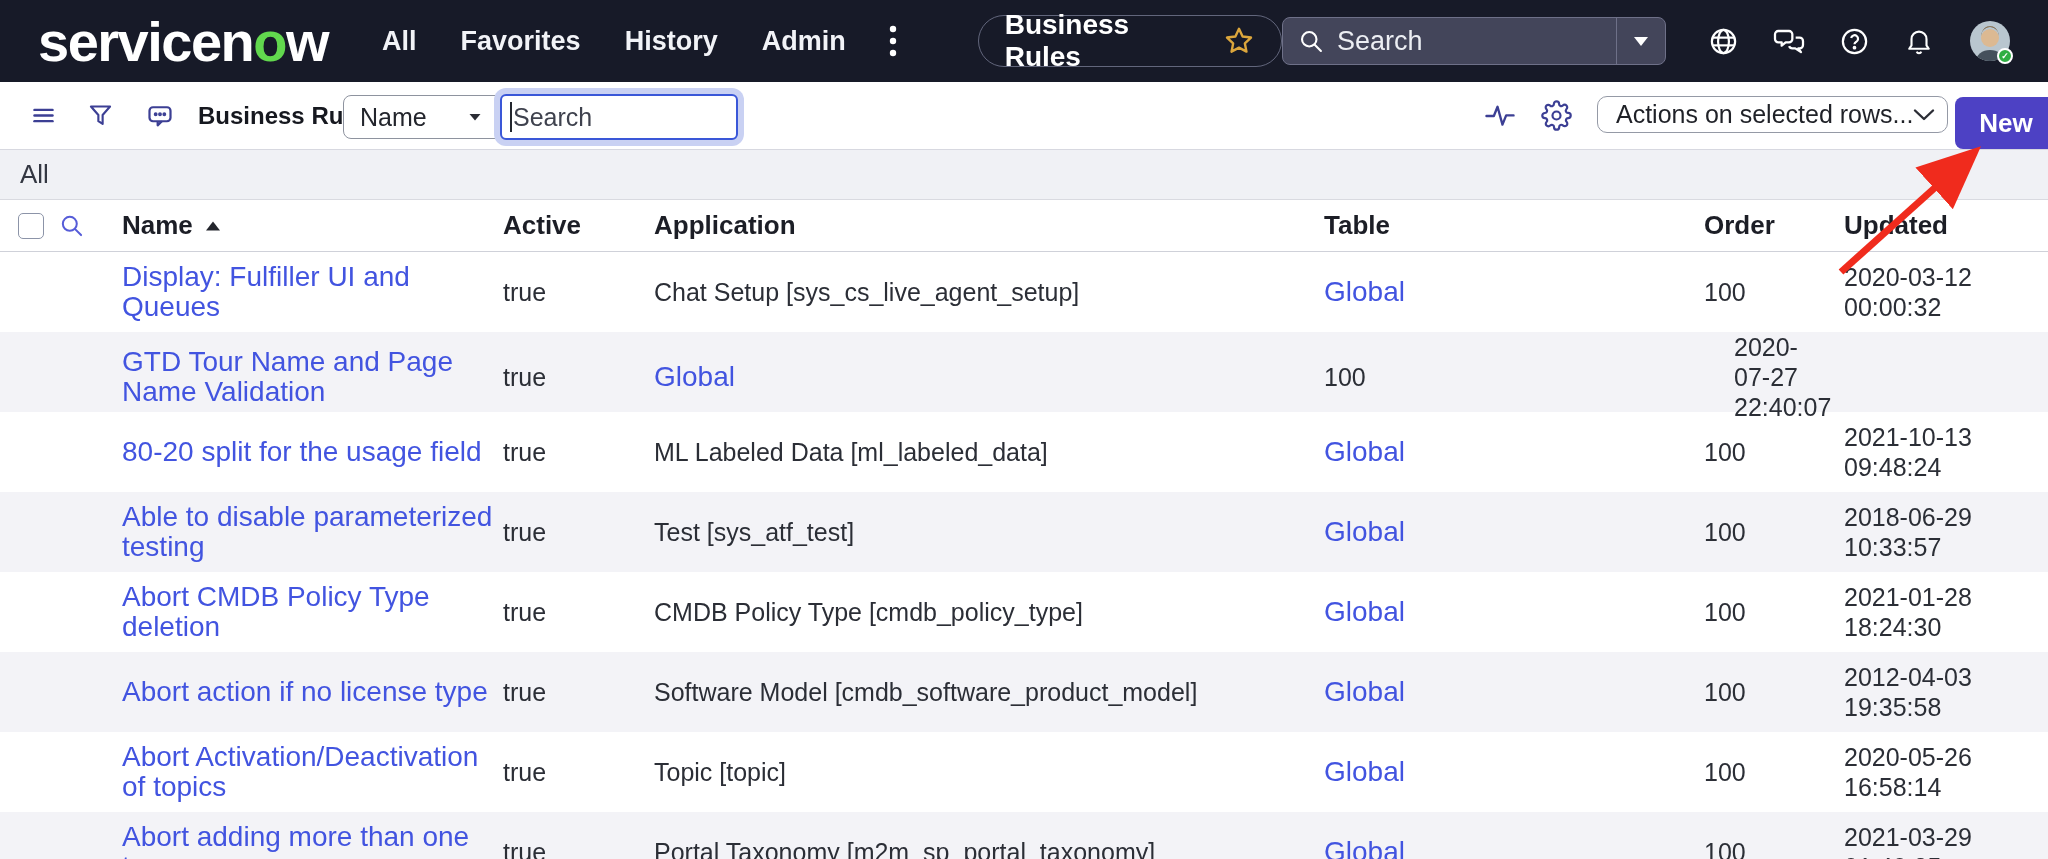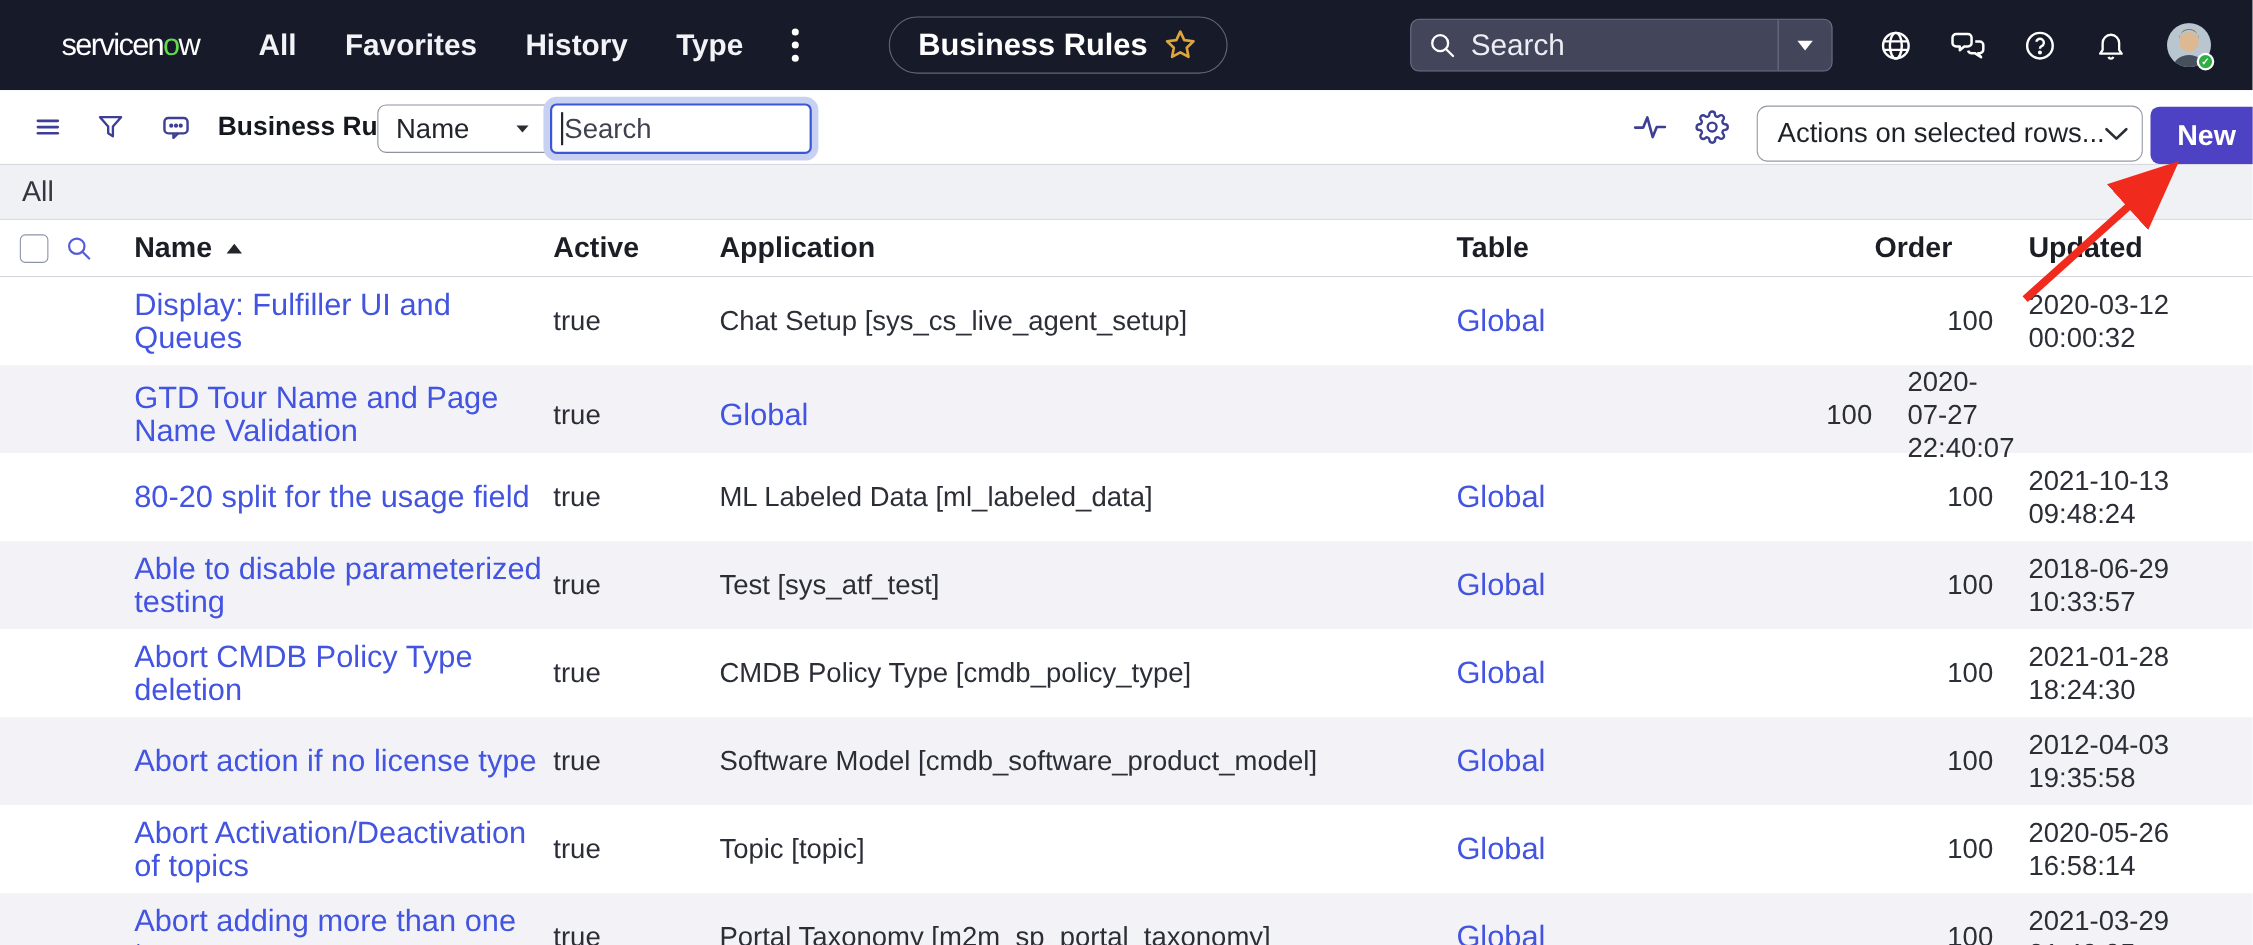--- a/index.html
+++ b/index.html
@@ -3,21 +3,21 @@
 <meta charset="utf-8">
 <style>
   * { margin:0; padding:0; box-sizing:border-box; }
   html,body { width:2048px; height:859px; }
   body { font-family:"Liberation Sans", sans-serif; background:#fff; }
   .screen { position:relative; width:2048px; height:859px; overflow:hidden; background:#fff; }
 
   
   .topbar { position:absolute; left:0; top:0; width:2048px; height:82px;
     background:#171a28; display:flex; align-items:center; }
-  .logo { margin-left:56px; font-size:28px; font-weight:400; letter-spacing:-1.5px;
+  .logo { margin-left:38px; font-size:56px; font-weight:700; letter-spacing:-1.5px;
     color:#fff; cursor:pointer; }
   .logo .logo-o { color:#62d84e; }
   .topnav { display:flex; align-items:center; margin-left:54px; gap:44px; }
   .topnav a { color:#f2f3f7; font-size:27px; font-weight:600; text-decoration:none; cursor:pointer; }
   .kebab-btn { margin-left:42px; background:none; border:none; cursor:pointer; display:flex; align-items:center; }
   .pill { margin-left:80px; height:52px; padding:0 26px; border:1.5px solid #62667c; border-radius:26px;
     display:flex; align-items:center; gap:14px; cursor:pointer; }
   .pill .pill-label { color:#fff; font-size:28px; font-weight:700; }
   .top-right { margin-left:auto; display:flex; align-items:center; }
   .top-search { width:384px; height:48px; background:#43455a; border:1px solid #6e7088; border-radius:8px;
@@ -48,21 +48,21 @@
     display:flex; align-items:center; cursor:pointer; }
   .field-select .fs-label { margin-left:16px; font-size:25px; color:#23252c; flex:1; }
   .field-select .fs-caret { margin-right:14px; display:flex; }
   .list-search { position:absolute; left:500px; top:12px; width:238px; height:46px;
     background:#fff; border:2.5px solid #3a57d8; border-radius:6px;
     box-shadow:0 0 0 6px #c9d1f3; display:flex; align-items:center; cursor:text; }
   .list-search .caret-bar { width:2px; height:30px; background:#23262e; margin-left:8px; }
   .list-search .ls-ph { margin-left:1px; font-size:25px; color:#3f424e; }
   .tb-pulse { position:absolute; left:1484px; top:18px; }
   .tb-gear { position:absolute; left:1541px; top:18px; }
-  .actions-select { position:absolute; left:1597px; top:14px; width:351px; height:51px;
+  .actions-select { position:absolute; left:1597px; top:14px; width:351px; height:37px;
     border:1px solid #959aa6; border-radius:10px; background:#fff;
     display:flex; align-items:center; cursor:pointer; }
   .actions-select .as-label { margin-left:18px; font-size:25px; color:#1f2127; flex:1; white-space:nowrap; }
   .actions-select .as-chevron { margin-right:16px; display:flex; }
   .new-btn { position:absolute; left:1955px; top:15px; width:102px; height:52px;
     background:#4d41c4; color:#fff; font-family:"Liberation Sans",sans-serif;
     font-size:26px; font-weight:700; border:none; border-radius:8px; cursor:pointer; }
 
   
   .crumb-row { position:absolute; left:0; top:150px; width:2048px; height:50px; background:#f0f1f5;
@@ -70,21 +70,21 @@
   .crumb-row .crumb { margin-left:20px; font-size:26px; color:#333742; cursor:pointer; }
 
   
   .grid-row { display:grid; grid-template-columns:40px 35px 410px 151px 670px 380px 110px auto;
     align-items:center; padding-left:18px; }
   .thead { position:absolute; left:0; top:200px; width:2048px; height:52px; background:#fff;
     border-bottom:1px solid #cfd1d9; }
   .th { font-size:26px; font-weight:700; color:#1c1e26; cursor:pointer; }
   .th.c-name { display:flex; align-items:center; gap:12px; }
   .c-name { padding-left:29px; padding-right:8px; }
-  .c-order { text-align:right; padding-right:2px; }
+  .c-order { padding-right:2px; }
   .th.c-order { padding-right:52px; }
   .c-updated { padding-left:30px; }
   .hdr-checkbox { width:26px; height:26px; border:1.5px solid #8c94a8; border-radius:5px;
     background:#fff; cursor:pointer; }
   .hdr-search { background:none; border:none; cursor:pointer; display:flex; color:#565cd8; }
   .sort-arrow { display:flex; }
 
   .tbody { position:absolute; left:0; top:252px; width:2048px; }
   .trow { height:80px; background:#fff; }
   .trow.alt { background:#f3f3f7; }
@@ -100,21 +100,21 @@
 
 <div class="screen">
 
   <header class="topbar">
     <div class="logo"><span>servicen</span><span class="logo-o">o</span><span>w</span></div>
 
     <nav class="topnav">
       <a>All</a>
       <a>Favorites</a>
       <a>History</a>
-      <a>Type</a>
+      <a>Admin</a>
     </nav>
 
     <button class="kebab-btn">
       <span style="display:flex">
         <svg width="10" height="34" viewBox="0 0 10 34">
             <g fill="#ffffff">
               <circle cx="5" cy="5" r="3.2"></circle>
               <circle cx="5" cy="17" r="3.2"></circle>
               <circle cx="5" cy="29" r="3.2"></circle>
             </g>

